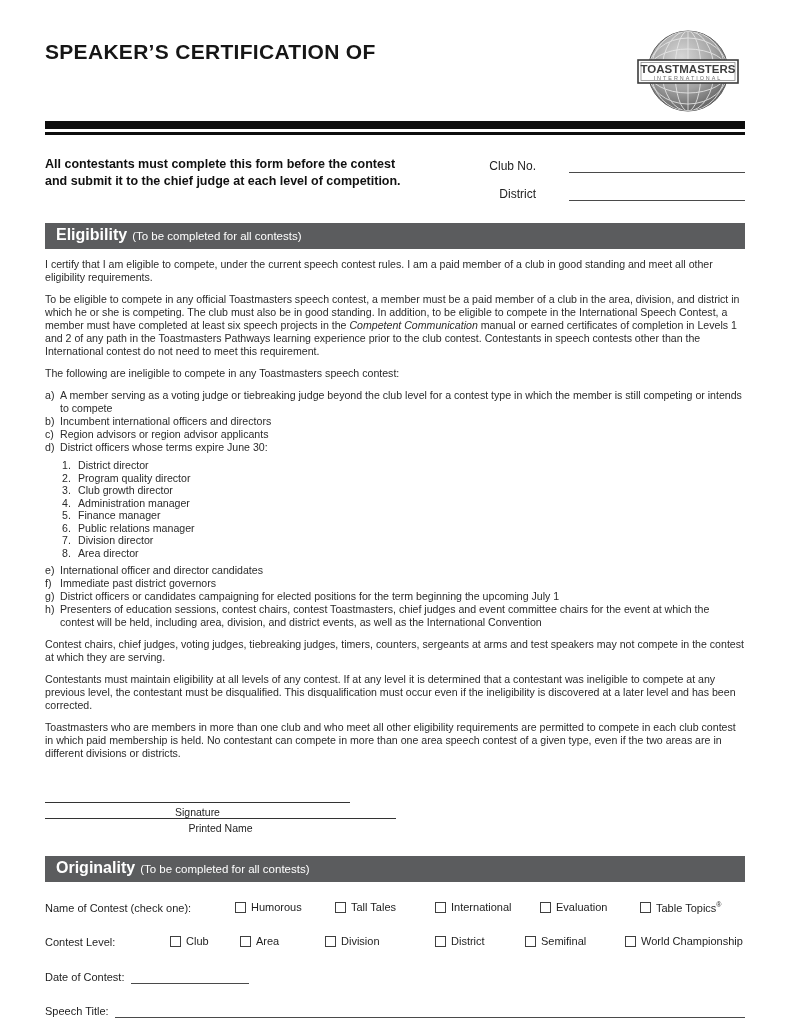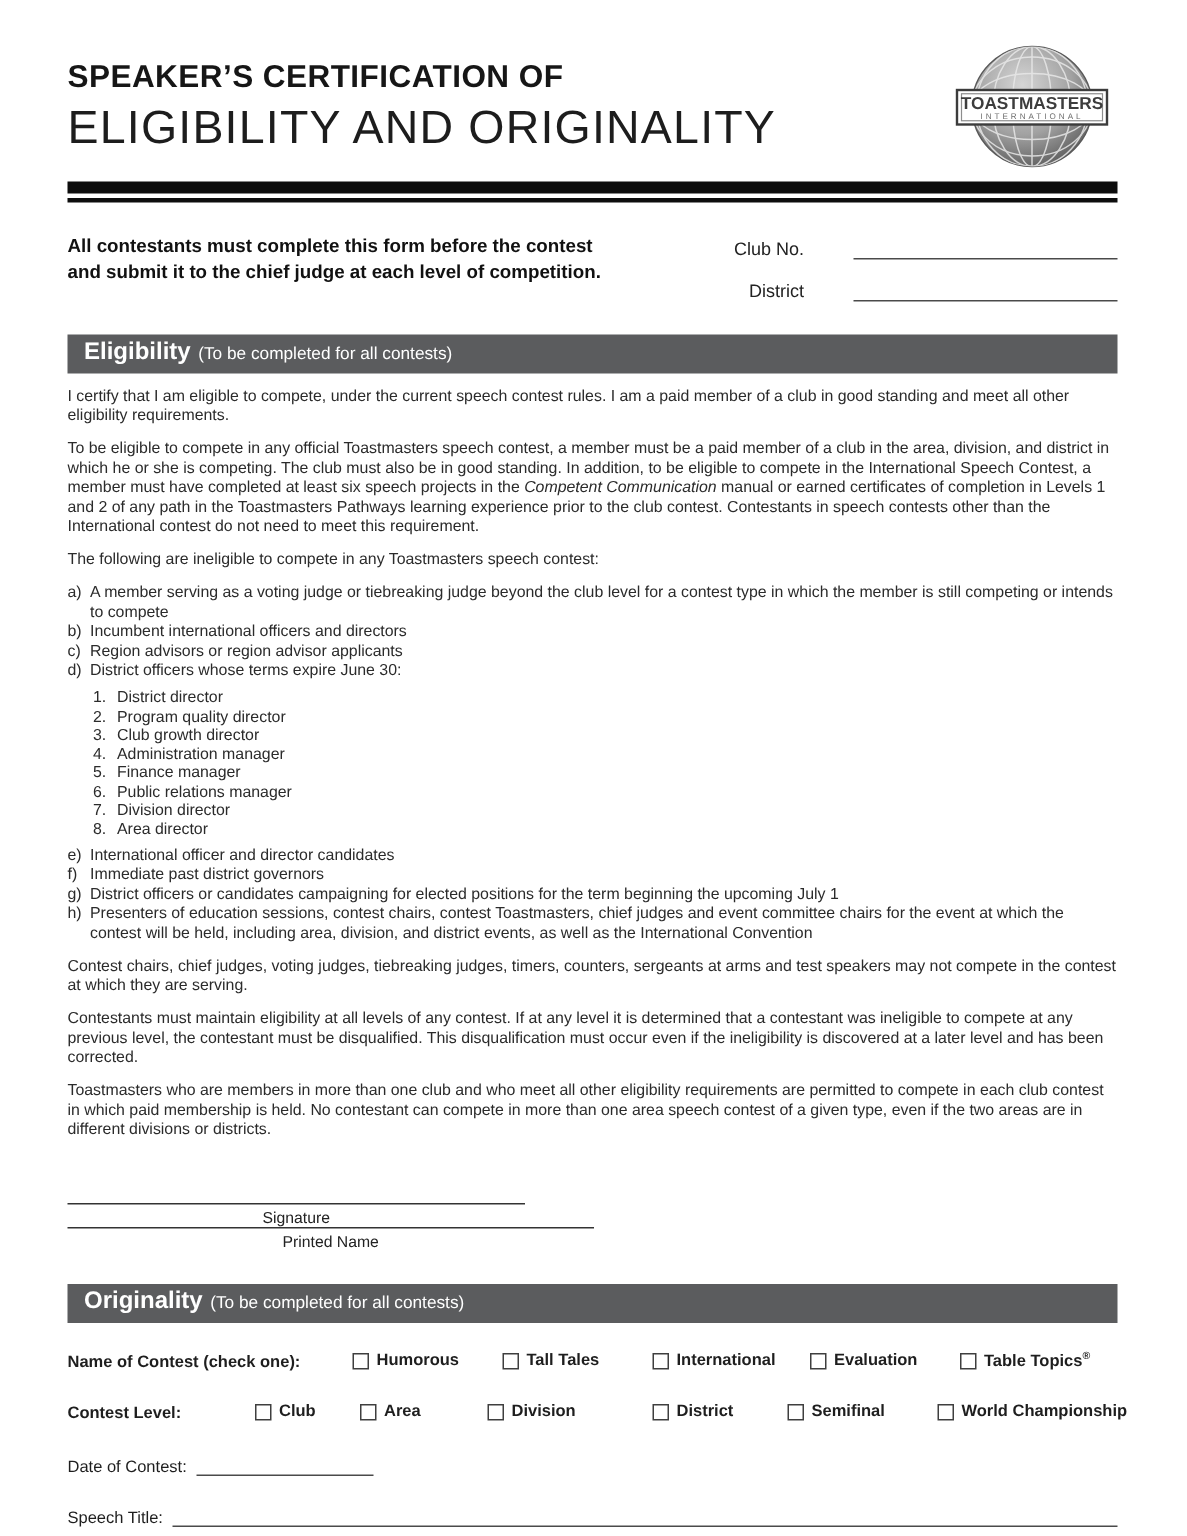--- a/index.html
+++ b/index.html
@@ -49,42 +49,41 @@
   .numbered-block .li-label { width:16px; flex:0 0 16px; }
 
   
   .sig-row { display:flex; margin-top:42px;flex-direction:column; }
   .sig-col .sig-line { border-top:1px solid #333; }
   .sig-col .sig-label { text-align:center; font-size:10.5px; margin-top:3px; color:#222; }
   .sig-row-1 .col-a { width:305px; margin-right:44px; }
   .sig-row-1 .col-b { width:351px; }
 
   
-  .check-row { position:relative; height:15px; margin-top:19px; font-size:11px;font-weight:bold; }
+  .check-row { position:relative; height:15px; margin-top:19px; font-size:11px; }
   .check-row .row-label { position:absolute; left:0; top:1px; color:#1e1e1e; }
   .check-item { position:absolute; top:0; display:flex; align-items:center; }
   .checkbox { width:11px; height:11px; border:1.4px solid #3f3f3f; background:#fff; margin-right:5px; flex:0 0 11px; }
   .check-item .cb-label { white-space:nowrap; color:#1e1e1e; }
   .check-item sup { font-size:7px; vertical-align:super; }
 
-  .inline-field { display:flex; align-items:center; margin-top:21px; font-size:11px; }
+  .inline-field { display:flex; align-items:flex-start; margin-top:21px; font-size:11px; }
   .inline-field .fl-label { white-space:nowrap; padding-right:6px; color:#1e1e1e; }
   .field-line-short { width:118px; border-bottom:1px solid #4a4a4a; height:13px; }
   .field-line-long { flex:1; border-bottom:1px solid #4a4a4a; height:13px; }
   .compliance { font-size:11px; margin-top:20px; color:#1e1e1e; }
 </style>
 </head>
 <body>
 
 <div class="page">
 
   <div class="header-row">
     <div class="title-block">
       <div class="title-line1">SPEAKER’S CERTIFICATION OF</div>
-      <div class="title-line2">ELIGIBILITY AND ORIGINALITY</div>
     </div>
     <svg class="logo-svg" width="114" height="86" viewBox="0 0 114 86">
       <defs>
         <radialGradient id="globeGrad" cx="42%" cy="32%" r="75%">
           <stop offset="0%" stop-color="#d6d6d6"></stop>
           <stop offset="55%" stop-color="#a2a2a2"></stop>
           <stop offset="100%" stop-color="#565656"></stop>
         </radialGradient>
         <clipPath id="globeClip">
             <circle cx="57" cy="43" r="40"></circle>

